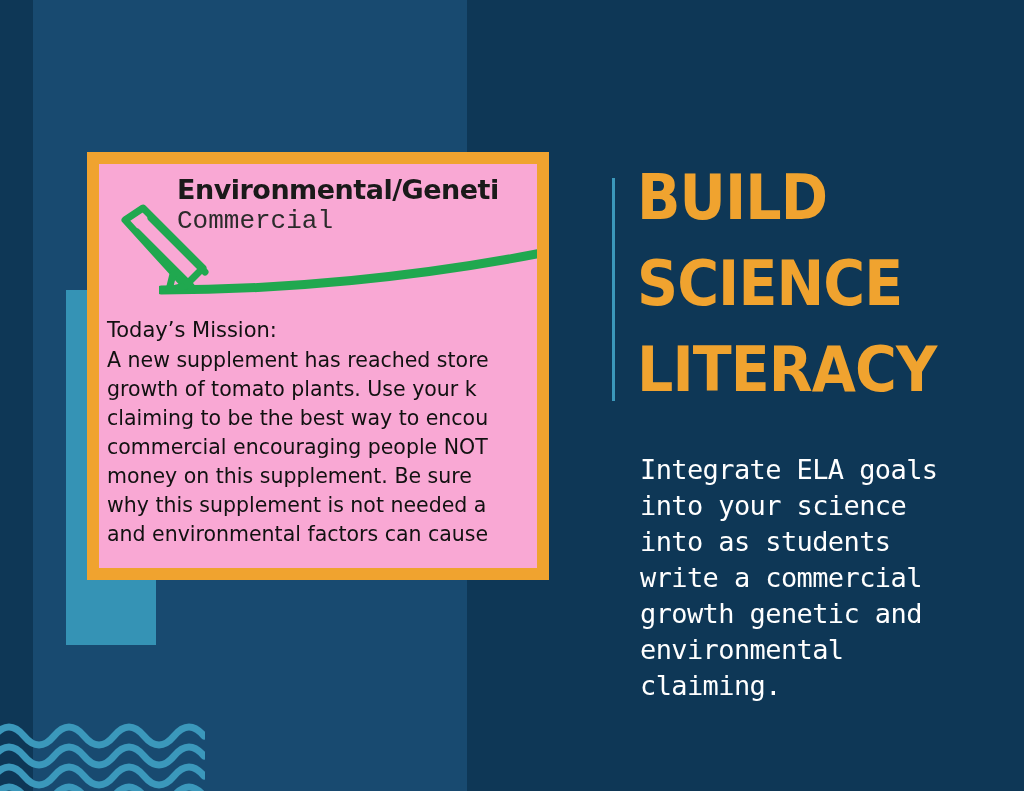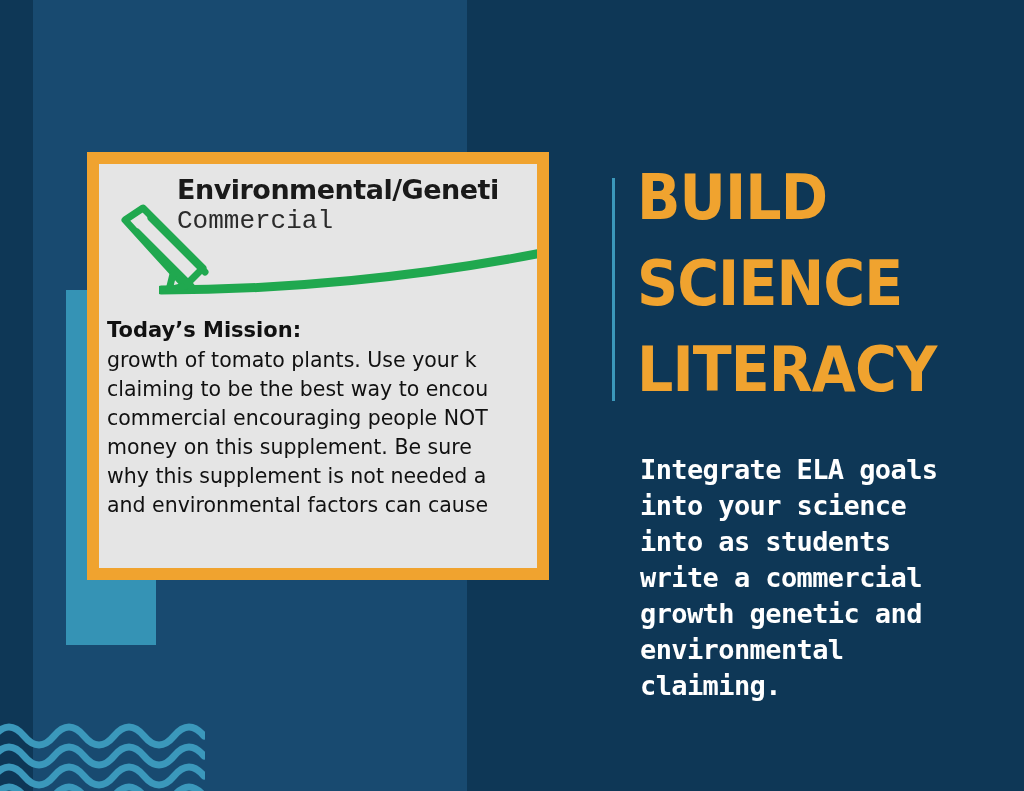--- a/index.html
+++ b/index.html
@@ -64,21 +64,21 @@
     left: 87px; top: 152px;
     width: 462px; height: 428px;
     background: #f0a32f;
     box-sizing: border-box;
     padding: 12px;
   }
   .worksheet-paper {
     position: relative;
     width: 100%;
     height: 100%;
-    background: #e5e5e5;
+    background: #f9a8d4;
     overflow: hidden;
   }
 
   .ws-heading {
     position: absolute;
     left: 78px;
     top: 10px;
     font-family: "DejaVu Sans", sans-serif;
     font-weight: bold;
     font-size: 27px;
@@ -117,21 +117,21 @@
     left: 8px;
     top: 152px;
     width: 520px;
     font-family: "DejaVu Sans", sans-serif;
     font-size: 20.5px;
     line-height: 29px;
     color: #111111;
     white-space: nowrap;
   }
   .ws-mission-title {
-    font-weight: bold;
+    font-weight: normal;
     font-size: 21px;
     display: block;
     margin-bottom: 1px;
   }
   .ws-body-line { display: block; }
 
   
   .accent-line {
     position: absolute;
     left: 612px;
@@ -160,21 +160,20 @@
   .subcopy {
     position: absolute;
     left: 640px;
     top: 452px;
     width: 372px;
     font-family: "DejaVu Sans Mono", "DejaVu Sans", monospace;
     font-size: 27px;
     line-height: 36px;
     color: #ffffff;
     letter-spacing: -0.6px;
-    font-weight: bold;
   }
   .subcopy-line { display: block; white-space: nowrap; }
 </style>
 </head>
 <body>
 
 <div id="slide">
 
   <div class="bg-dark-base"></div>
   <div class="bg-light-panel"></div>
@@ -207,20 +206,21 @@
           <path d="M30 30 L 84 84"></path>
           <path d="M44 16 L 98 70"></path>
         </g>
       </svg>
 
       <div class="ws-heading">Environmental/Geneti</div>
       <div class="ws-subheading">Commercial</div>
 
       <div class="ws-body">
         <span class="ws-mission-title">Today’s Mission:</span>
+        <span class="ws-body-line">A new supplement has reached store</span>
         <span class="ws-body-line">growth of tomato plants. Use your k</span>
         <span class="ws-body-line">claiming to be the best way to encou</span>
         <span class="ws-body-line">commercial encouraging people NOT</span>
         <span class="ws-body-line">money on this supplement. Be sure</span>
         <span class="ws-body-line">why this supplement is not needed a</span>
         <span class="ws-body-line">and environmental factors can cause</span>
 
       </div>
 
     </div>

